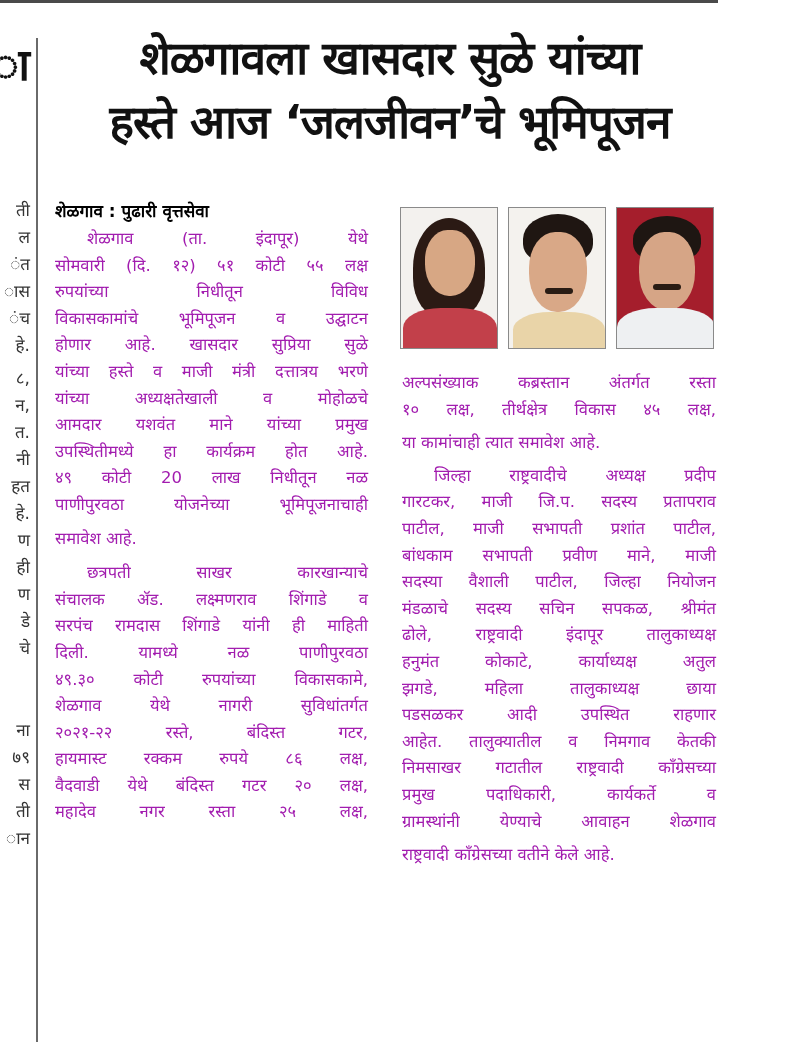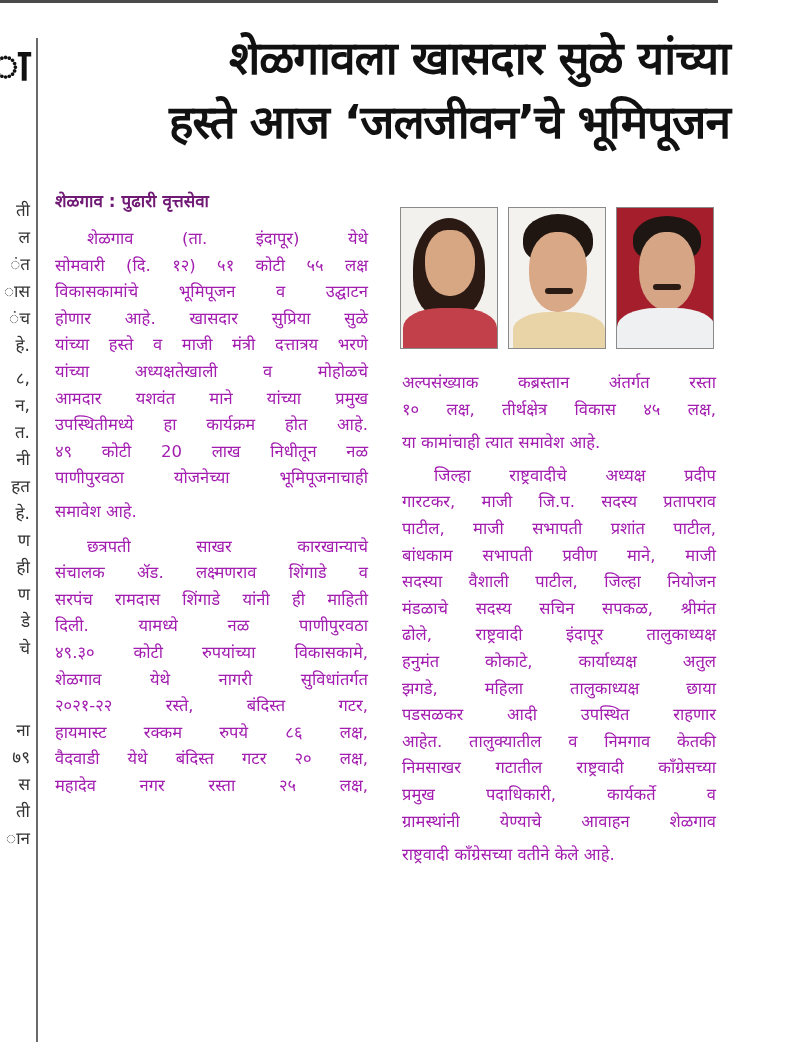--- a/index.html
+++ b/index.html
@@ -22,24 +22,24 @@
   .prev-col .frag {
     position: absolute; right: 4px; font-size: 17px; line-height: 20px; color: #333;
     white-space: nowrap;
   }
   .prev-col .frag.head { font-size: 44px; font-weight: bold; color: #111; line-height: 50px; }
   .headline {
     position: absolute; left: 50px; top: 26px; width: 680px;
     text-align: center; font-weight: bold; color: #111;
     font-size: 46px; line-height: 64px; letter-spacing: -1px;
   }
-  .headline div { white-space: nowrap; text-align: right; }
+  .headline div { white-space: nowrap; }
   .dateline {
-    position: absolute; left: 55px; top: 189px; font-weight: bold;
-    font-size: 17px; color: #701a75; white-space: nowrap;
+    position: absolute; left: 55px; top: 199px; font-weight: bold;
+    font-size: 17px; color: #000000; white-space: nowrap;
   }
   .body-col {
     position: absolute; font-size: 16.5px; line-height: 26.6px; color: #a21caf;
   }
   .body-col .line {
     height: 26.6px; white-space: nowrap; text-align: justify; text-align-last: justify;
   }
   .body-col .line.last { text-align-last: left; margin-top: 7px; }
   .body-col .line.indent { padding-left: 32px; }
   .left-body { left: 55px; top: 226px; width: 313px; }
@@ -92,20 +92,21 @@
 <div class="headline">
   <div>शेळगावला खासदार सुळे यांच्या</div>
   <div>हस्ते आज ‘जलजीवन’चे भूमिपूजन</div>
 </div>
 
 <div class="dateline">शेळगाव : पुढारी वृत्तसेवा</div>
 
 <div class="body-col left-body">
   <div class="line indent">शेळगाव (ता. इंदापूर) येथे</div>
   <div class="line">सोमवारी (दि. १२) ५१ कोटी ५५ लक्ष</div>
+  <div class="line">रुपयांच्या निधीतून विविध</div>
   <div class="line">विकासकामांचे भूमिपूजन व उद्घाटन</div>
   <div class="line">होणार आहे. खासदार सुप्रिया सुळे</div>
   <div class="line">यांच्या हस्ते व माजी मंत्री दत्तात्रय भरणे</div>
   <div class="line">यांच्या अध्यक्षतेखाली व मोहोळचे</div>
   <div class="line">आमदार यशवंत माने यांच्या प्रमुख</div>
   <div class="line">उपस्थितीमध्ये हा कार्यक्रम होत आहे.</div>
   <div class="line">४९ कोटी 20 लाख निधीतून नळ</div>
   <div class="line">पाणीपुरवठा योजनेच्या भूमिपूजनाचाही</div>
   <div class="line last">समावेश आहे.</div>
   <div class="line indent" style="margin-top:8px">छत्रपती साखर कारखान्याचे</div>

